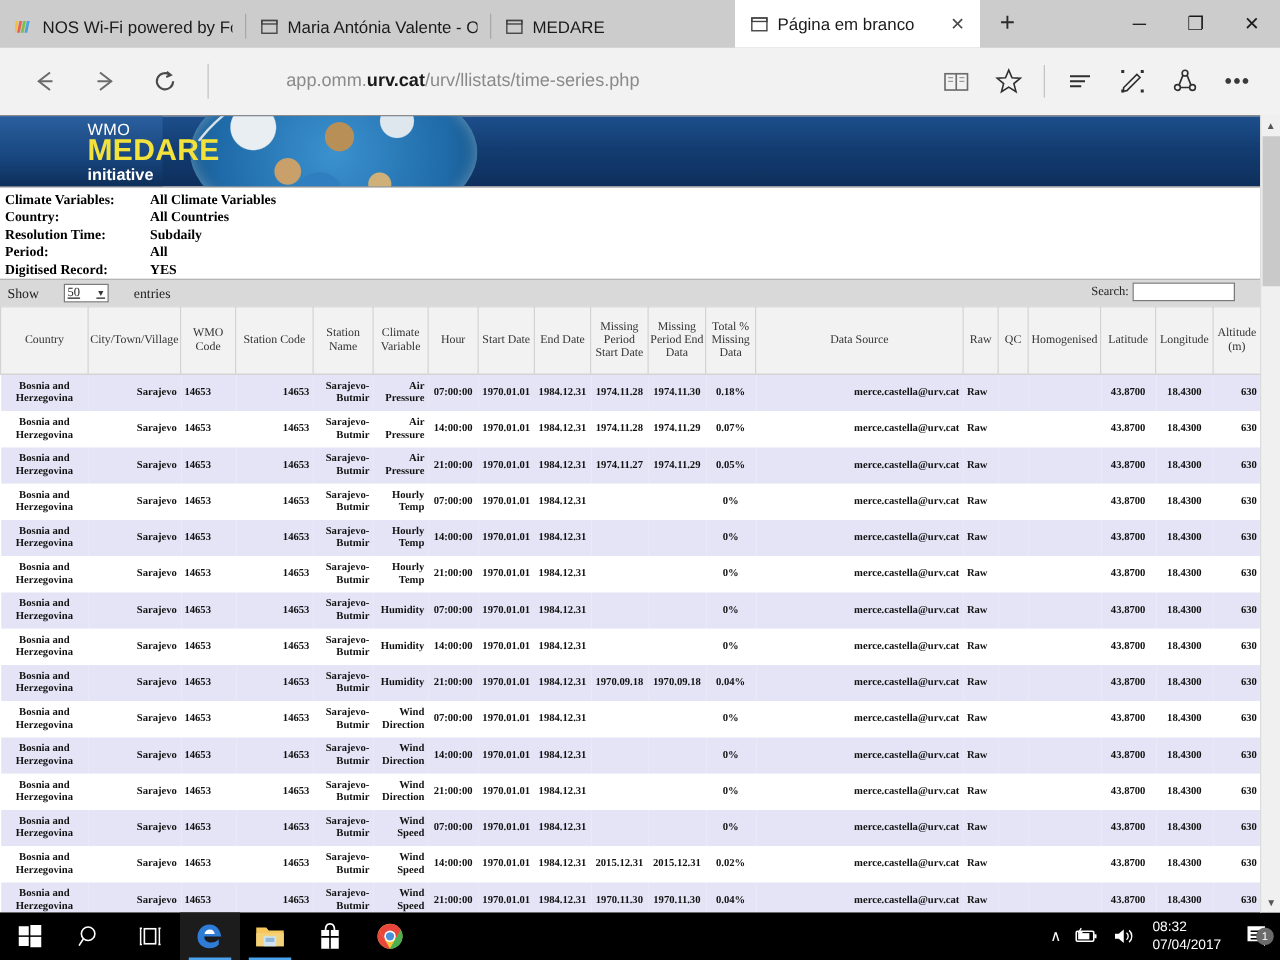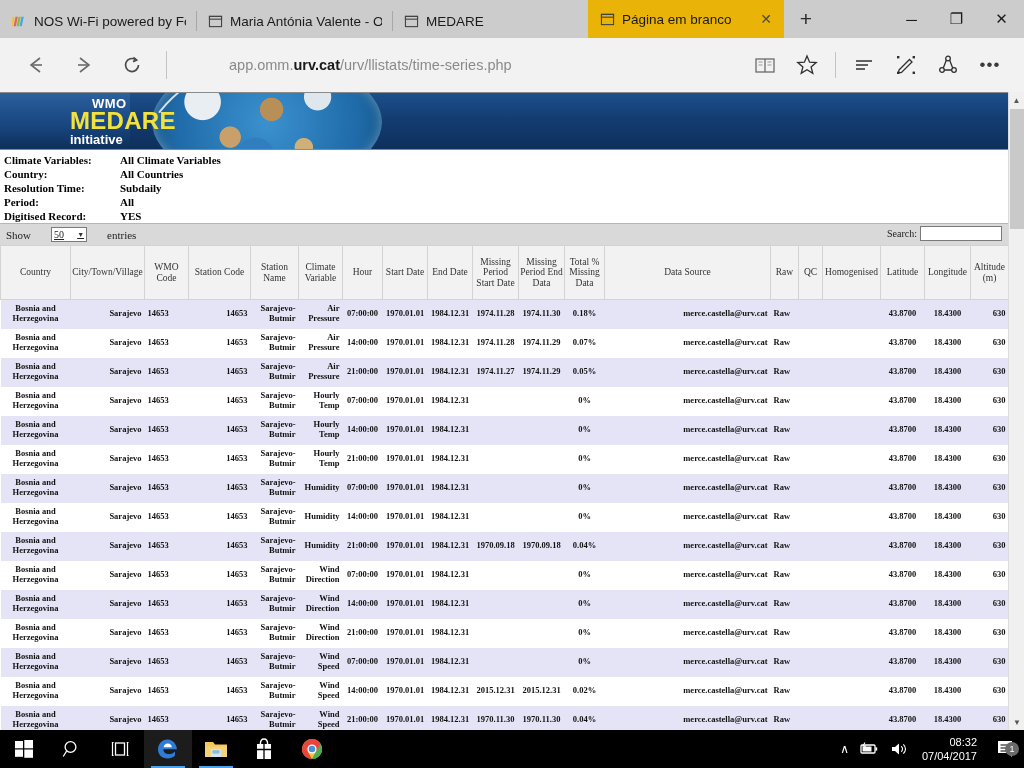--- a/index.html
+++ b/index.html
@@ -22,21 +22,21 @@
     padding: 0 10px 0 12px; min-width: 0;
     font-size: 13.5px; color: #1a1a1a; position: relative;
   }
   .tab.bg { width: 196px; }
   .tab.bg + .tab.bg::before,
   .tab.sep::before {
     content: ""; position: absolute; left: 0; top: 7px;
     width: 1px; height: 20px; background: #a8a8a8;
   }
   .tab.active {
-    background: #eab308; width: 196px; height: 38px;
+    background: #ffffff; width: 196px; height: 38px;
     align-items: center;
   }
   .tab-favicon { width: 15px; height: 13px; flex: none; display: block; }
   .tab-title {
     white-space: nowrap; overflow: hidden; text-overflow: clip;
     flex: 1 1 auto; font-size: 13.5px;
   }
   .tab-close { width: 16px; flex: none; text-align: center; color: #4a4a4a; font-size: 14px; }
   .newtab { width: 44px; height: 38px; display: flex; align-items: center; justify-content: center;
     font-size: 21px; color: #2b2b2b; font-weight: 300; }
@@ -88,21 +88,21 @@
     height: 58px; width: 1008px;
     background: linear-gradient(180deg,#1d4f8c 0%,#133d72 45%,#0e2f5c 100%);
     border-top: 1px solid #8a8a8a; border-bottom: 1px solid #8a8a8a;
     position: relative; overflow: hidden;
   }
   .banner-left {
     position: absolute; left: 0; top: 0; width: 130px; height: 58px;
     background: linear-gradient(180deg,#2a5f9e 0%,#17447c 60%,#0d2d57 100%);
   }
   .banner-txt { position: absolute; left: 70px; top: 4px; line-height: 1.02; }
-  .banner-wmo { font-size: 13px; font-weight: 700; color: #ffffff; letter-spacing: .4px; margin-left: 22px; }
+  .banner-wmo { font-size: 13px; font-weight: 400; color: #ffffff; letter-spacing: .4px; }
   .banner-medare { font-size: 24px; font-weight: 700; color: #f4e23c; letter-spacing: .3px; margin-top: -1px;}
   .banner-init { font-size: 13px; font-weight: 700; color: #ffffff; margin-top: -1px; }
   .globe {
     position: absolute; left: 152px; top: -34px; width: 230px; height: 126px;
     border-radius: 50%;
     background:
       radial-gradient(circle at 34% 62%, #c9a06a 0 6%, transparent 6.5%),
       radial-gradient(circle at 52% 40%, #b98f58 0 8%, transparent 8.5%),
       radial-gradient(circle at 66% 70%, #cfb079 0 5%, transparent 5.5%),
       radial-gradient(circle at 22% 34%, #e9eef2 0 9%, transparent 9.5%),
@@ -141,21 +141,21 @@
     position: relative;
   }
   .dtctrl .len { display: flex; align-items: center; gap: 20px; }
   .dtselect {
     display: inline-flex; align-items: center; justify-content: space-between;
     width: 36px; height: 15px; background: #fff; border: 1px solid #7a7a7a;
     font-size: 10px; padding: 0 2px; font-family: "Liberation Serif", serif; text-decoration: underline;
   }
   .dtselect .caret { font-size: 7px; color: #333; }
   .dtsearch {
-    position: absolute; right: 6px; top: 2px; display: flex; align-items: center; gap: 3px;
+    position: absolute; right: 20px; top: 2px; display: flex; align-items: center; gap: 3px;
     font-size: 10px;
   }
   .dtsearch .box { width: 82px; height: 15px; background: #fff; border: 1px solid #7a7a7a; }
 
   
   .tablewrap { width: 1008px; background: #fff; }
   table { border-collapse: collapse; width: 1008px; table-layout: fixed;
           font-family: "Liberation Serif", serif; }
   thead th {
     background: #f2f2f2; border: 1px solid #d3d3d3;
@@ -197,21 +197,21 @@
     width: 48px; height: 38px; display: flex; align-items: center; justify-content: center;
     position: relative;
   }
   .tbitem.active { background: #1c1c1c; }
   .tbitem.active::after, .tbitem.open::after {
     content: ""; position: absolute; bottom: 0; left: 7px; right: 7px; height: 2px; background: #4aa3ec;
   }
   .tray { margin-left: auto; display: flex; align-items: center; height: 38px; padding-right: 4px; gap: 9px; }
   .tray .ti { color: #fff; display: flex; align-items: center; justify-content: center; }
   .clock {
-    color: #fff; font-size: 11px; line-height: 14px; text-align: right;
+    color: #fff; font-size: 11px; line-height: 14px; text-align: left;
     font-family: "Liberation Sans", sans-serif; padding: 0 4px;
   }
   .notif { position: relative; width: 30px; display: flex; align-items: center; justify-content: center; }
   .badge {
     position: absolute; right: 1px; bottom: 4px; width: 14px; height: 14px; border-radius: 50%;
     background: #6b6b6b; color: #fff; font-size: 9px; display: flex; align-items: center; justify-content: center;
   }
 </style>
 </head>
 <body>

